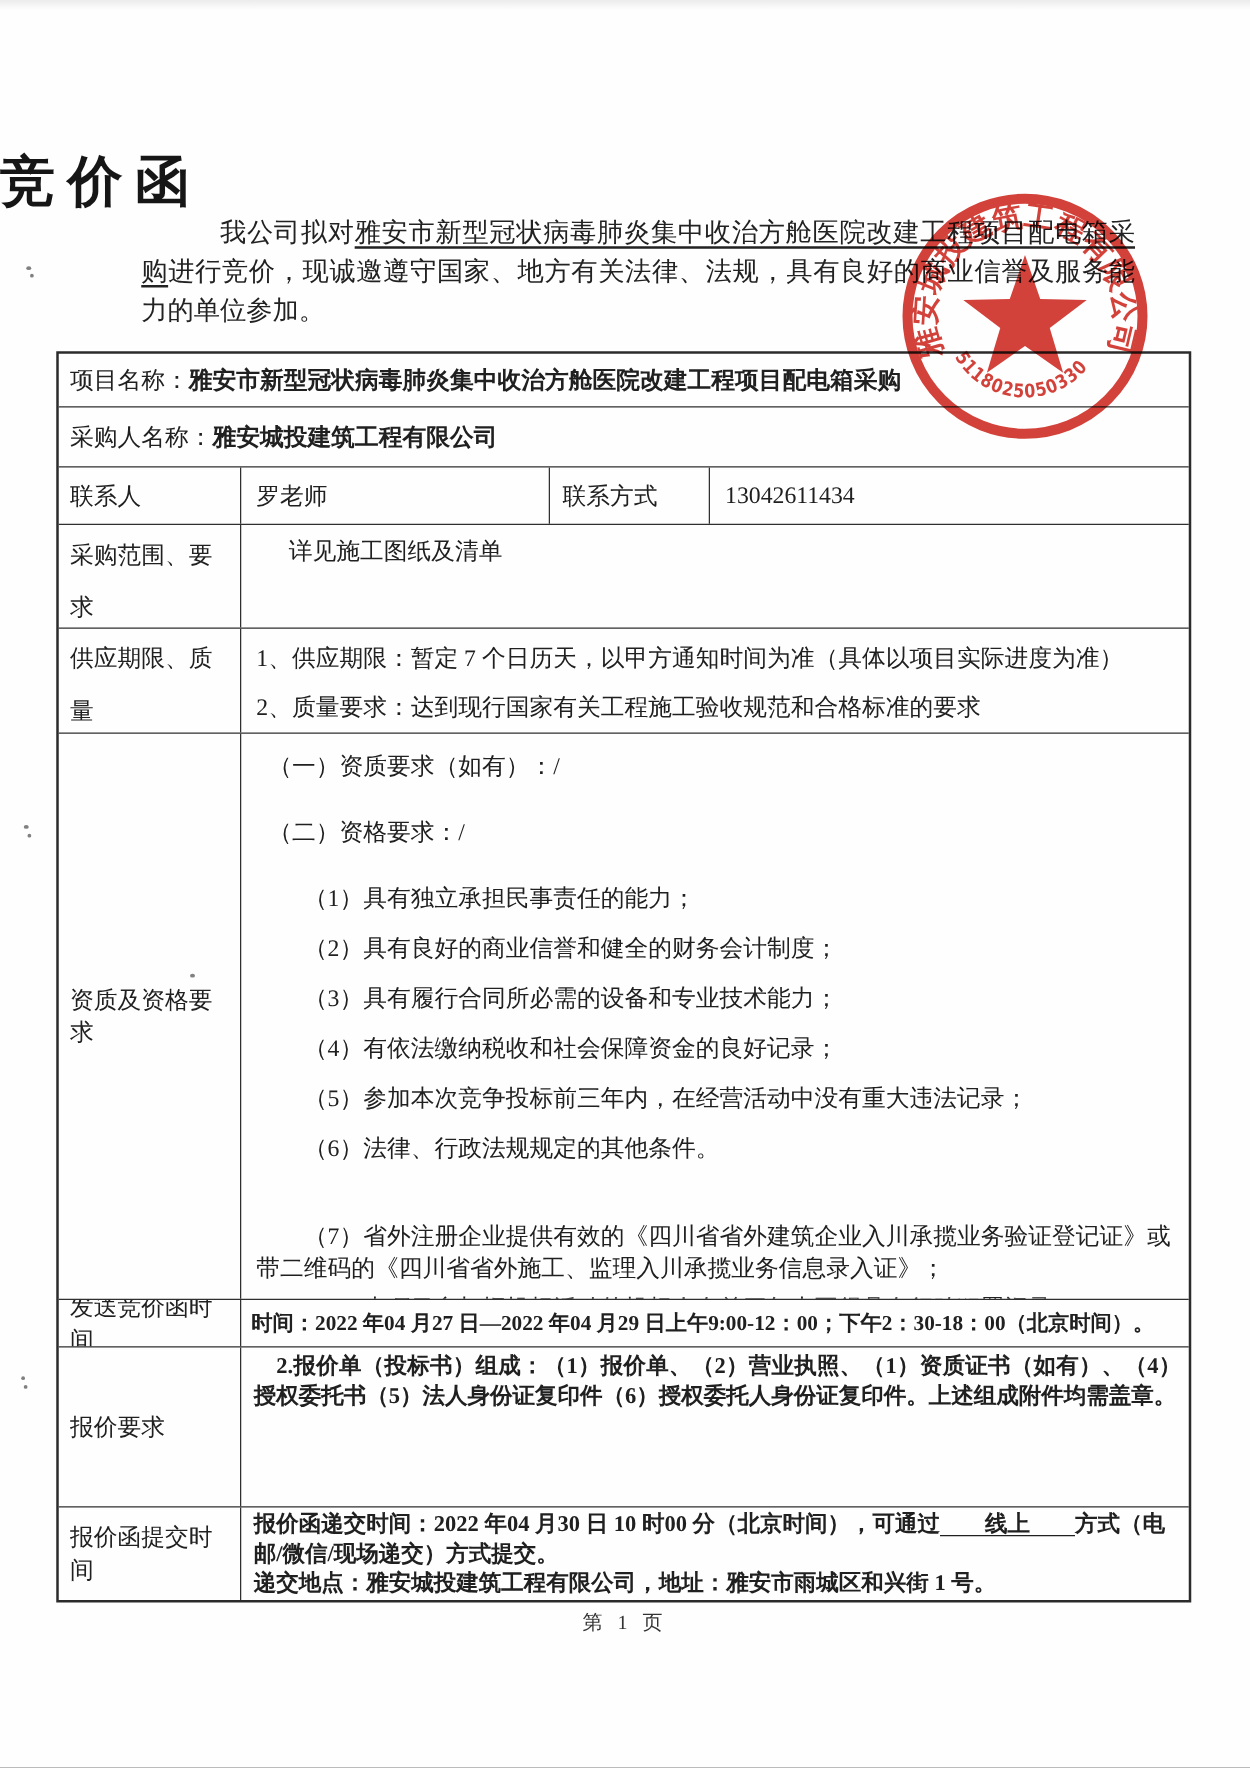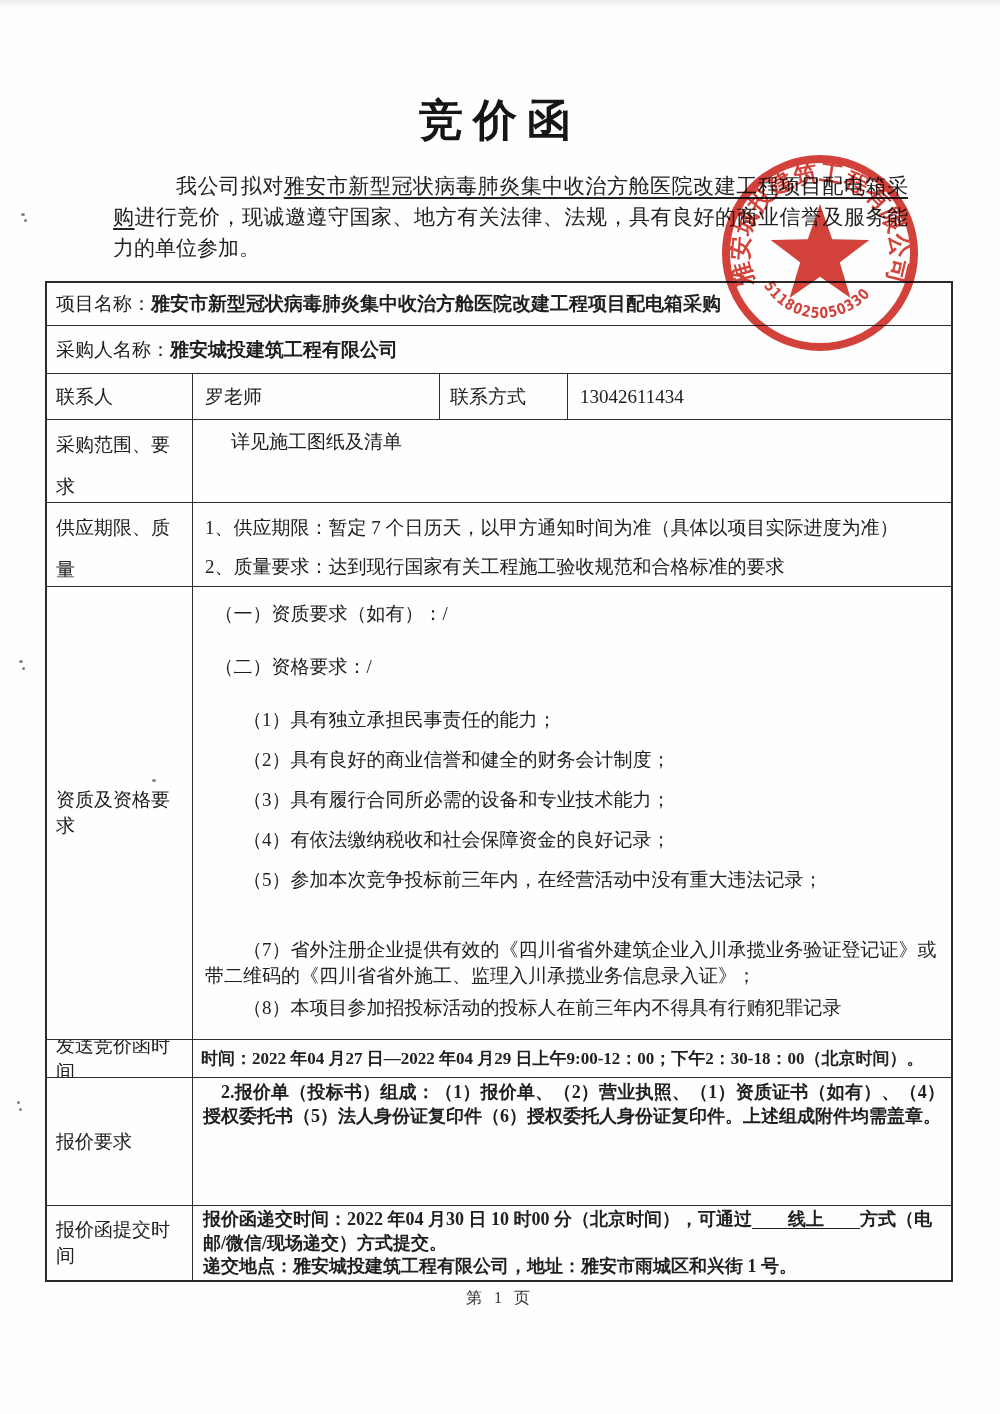--- a/index.html
+++ b/index.html
@@ -11,22 +11,22 @@
     font-family:"Liberation Serif","DejaVu Serif",serif;
     color:#1f1f1f;
     overflow:hidden;
   }
   .page::before{
     content:"";position:absolute;left:0;top:0;right:0;height:8px;
     background:linear-gradient(#d9d9d9,rgba(255,255,255,0));
     opacity:.5;pointer-events:none;
   }
   .title{
-    position:absolute;left:0;top:91px;width:100%;
-    text-align:center;font-size:44px;font-weight:bold;
+    position:absolute;left:0;top:116px;width:100%;
+    font-size:44px;font-weight:bold;
     letter-spacing:10px;color:#161616;
   }
   .intro{
     position:absolute;left:113px;top:171px;width:795px;
     font-size:21px;line-height:31px;text-align:justify;
     text-indent:3em;color:#222;
   }
   .intro u{text-underline-offset:4px;}
   
   .doc-table{
@@ -126,20 +126,21 @@
     <div class="trow r6">
       <div class="cell c-label lbl vcenter">资质及资格要求</div>
       <div class="cell grow content">
         <p class="gap ind-s">（一）资质要求（如有）：/</p>
         <p class="gap ind-s">（二）资格要求：/</p>
         <p class="ind">（1）具有独立承担民事责任的能力；</p>
         <p class="ind">（2）具有良好的商业信誉和健全的财务会计制度；</p>
         <p class="ind">（3）具有履行合同所必需的设备和专业技术能力；</p>
         <p class="ind">（4）有依法缴纳税收和社会保障资金的良好记录；</p>
         <p class="ind">（5）参加本次竞争投标前三年内，在经营活动中没有重大违法记录；</p>
+        <p class="ind">（6）法律、行政法规规定的其他条件。</p>
         <p class="ind" style="margin-bottom:6px;margin-top:44px;">（7）省外注册企业提供有效的《四川省省外建筑企业入川承揽业务验证登记证》或带二维码的《四川省省外施工、监理入川承揽业务信息录入证》；</p>
         <p class="ind">（8）本项目参加招投标活动的投标人在前三年内不得具有行贿犯罪记录</p>
       </div>
     </div>
 
     <div class="trow r7">
       <div class="cell c-label lbl vcenter">发送竞价函时间</div>
       <div class="cell grow content vcenter">时间：2022 年04 月27 日—2022 年04 月29 日上午9:00-12：00；下午2：30-18：00（北京时间）。</div>
     </div>
 

